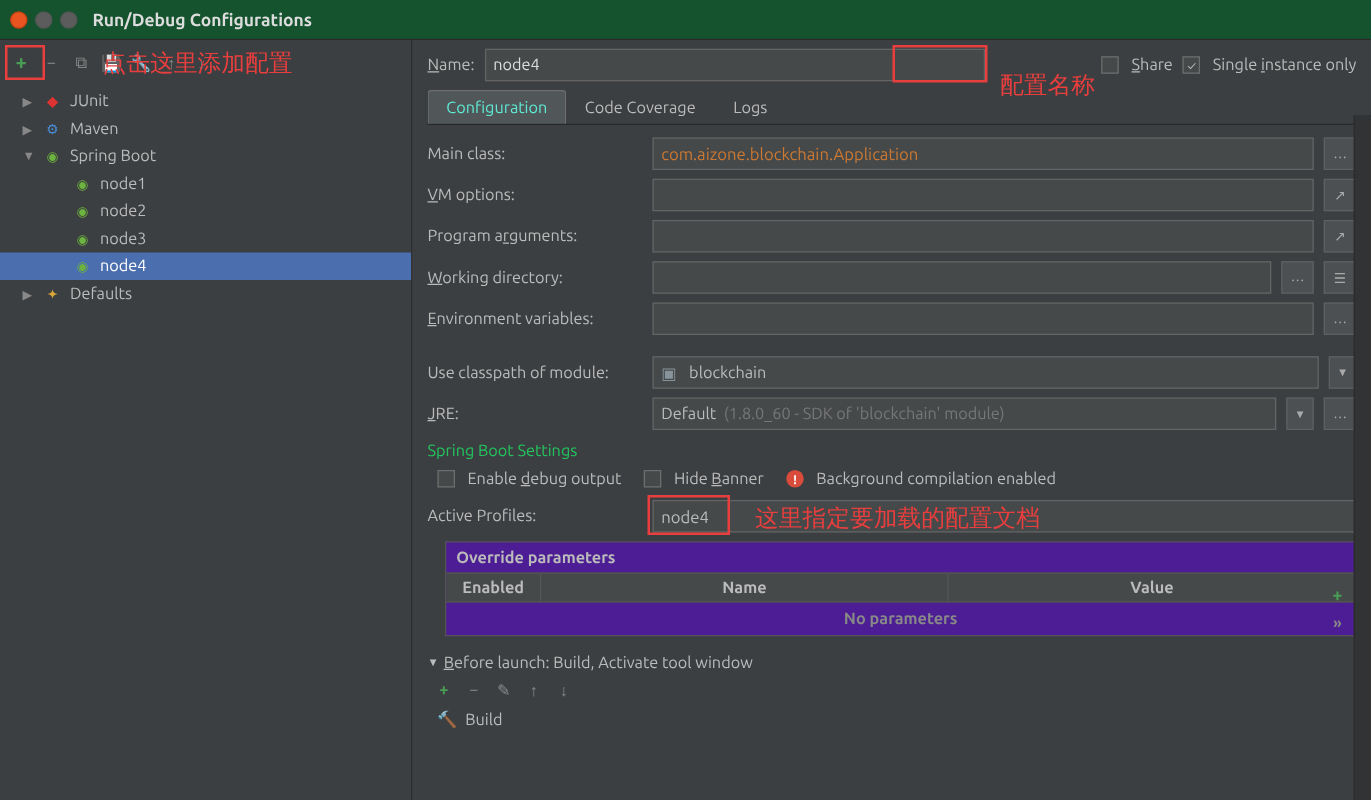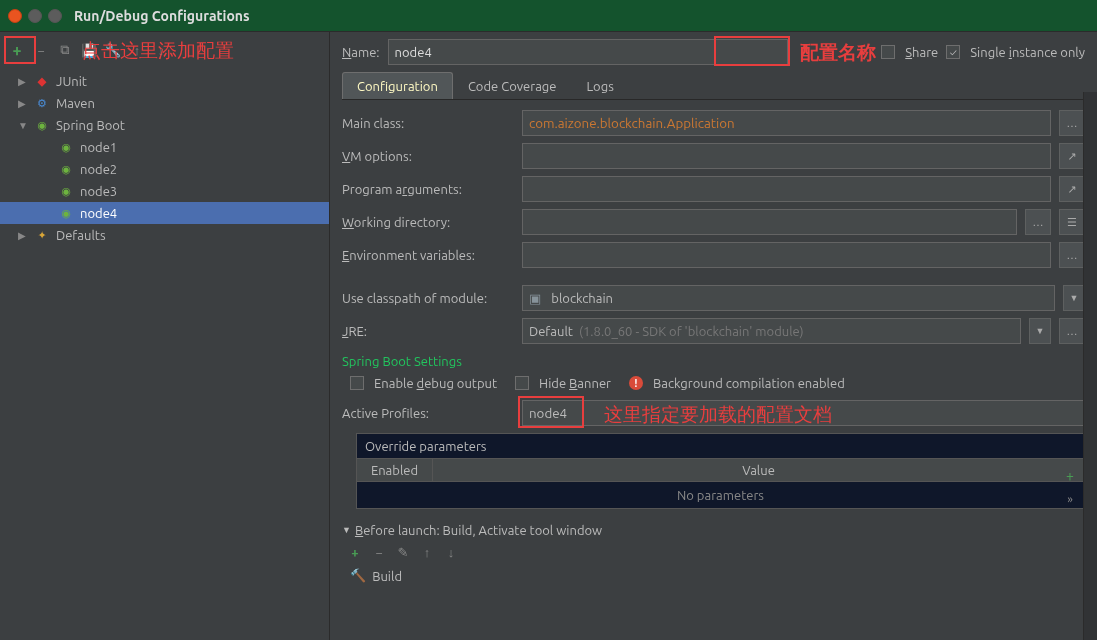--- a/index.html
+++ b/index.html
@@ -148,21 +148,21 @@
       padding: 6px 14px;
       border: 1px solid transparent;
       border-bottom: none;
       color: #bbb;
       cursor: pointer;
     }
     .tab.active {
       background: #515658;
       border-color: #6e6e6e;
       border-radius: 3px 3px 0 0;
-      color: #fef9c3;
+      color: #5eead4;
     }
 
     .form-area {
       padding: 10px 12px;
       flex: 1;
       overflow: auto;
       position: relative;
     }
     .form-row {
       display: flex;
@@ -218,22 +218,23 @@
     .checks-row { display: flex; align-items: center; gap: 18px; margin-bottom: 10px; padding-left: 8px; }
     .warn-icon {
       width: 14px; height: 14px; border-radius: 50%;
       background: #d94b3a; color: #fff;
       display: inline-flex; align-items: center; justify-content: center;
       font-size: 10px; font-weight: bold;
     }
     .override-box {
       border: 1px solid #555;
       margin: 6px 0 0 14px;
-      background: #0f172a;
+      background: #4c1d95;
       position: relative;
+      font-weight: bold;
     }
     .override-title { padding: 5px 8px; color: #bbb; }
     .override-table-head {
       display: flex;
       background: #45494a;
       border-top: 1px solid #555;
       border-bottom: 1px solid #555;
     }
     .ov-col { padding: 4px 8px; border-right: 1px solid #555; text-align: center; }
     .ov-enabled { width: 76px; }
@@ -342,21 +343,21 @@
       <div style="flex:1"></div>
       <label class="checkbox-wrap">
         <span class="chk"></span>
         <span><span class="underline">S</span>hare</span>
       </label>
       <label class="checkbox-wrap">
         <span class="chk checked"></span>
         <span>Single <span class="underline">i</span>nstance only</span>
       </label>
       <div class="red-box" style="left:384px; top:4px; width:76px; height:30px;"></div>
-      <div class="anno" style="left:470px; top:8px;font-weight:bold;">配置名称</div>
+      <div class="anno" style="left:470px; top:23px;">配置名称</div>
     </div>
 
     <div class="tabs">
       <div class="tab active">Configuration</div>
       <div class="tab">Code Coverage</div>
       <div class="tab">Logs</div>
     </div>
 
     <div class="form-area">
       <div class="form-row">
@@ -425,20 +426,21 @@
         <span class="form-label">Active Profiles:</span>
         <input class="form-input grey" value="node4" style="">
         <div class="red-box" style="left:176px; top:-4px; width:66px; height:32px;"></div>
         <div class="anno" style="left:262px; top:2px;">这里指定要加载的配置文档</div>
       </div>
 
       <div class="override-box">
         <div class="override-title">Override parameters</div>
         <div class="override-table-head">
           <div class="ov-col ov-enabled">Enabled</div>
+          <div class="ov-col ov-name">Name</div>
           <div class="ov-col ov-value">Value</div>
         </div>
         <div class="ov-empty">No parameters</div>
         <div class="ov-side-btns">
           <div class="ov-side-btn">+</div>
           <div class="ov-side-btn more">»</div>
         </div>
       </div>
 
       <div class="before-launch">

